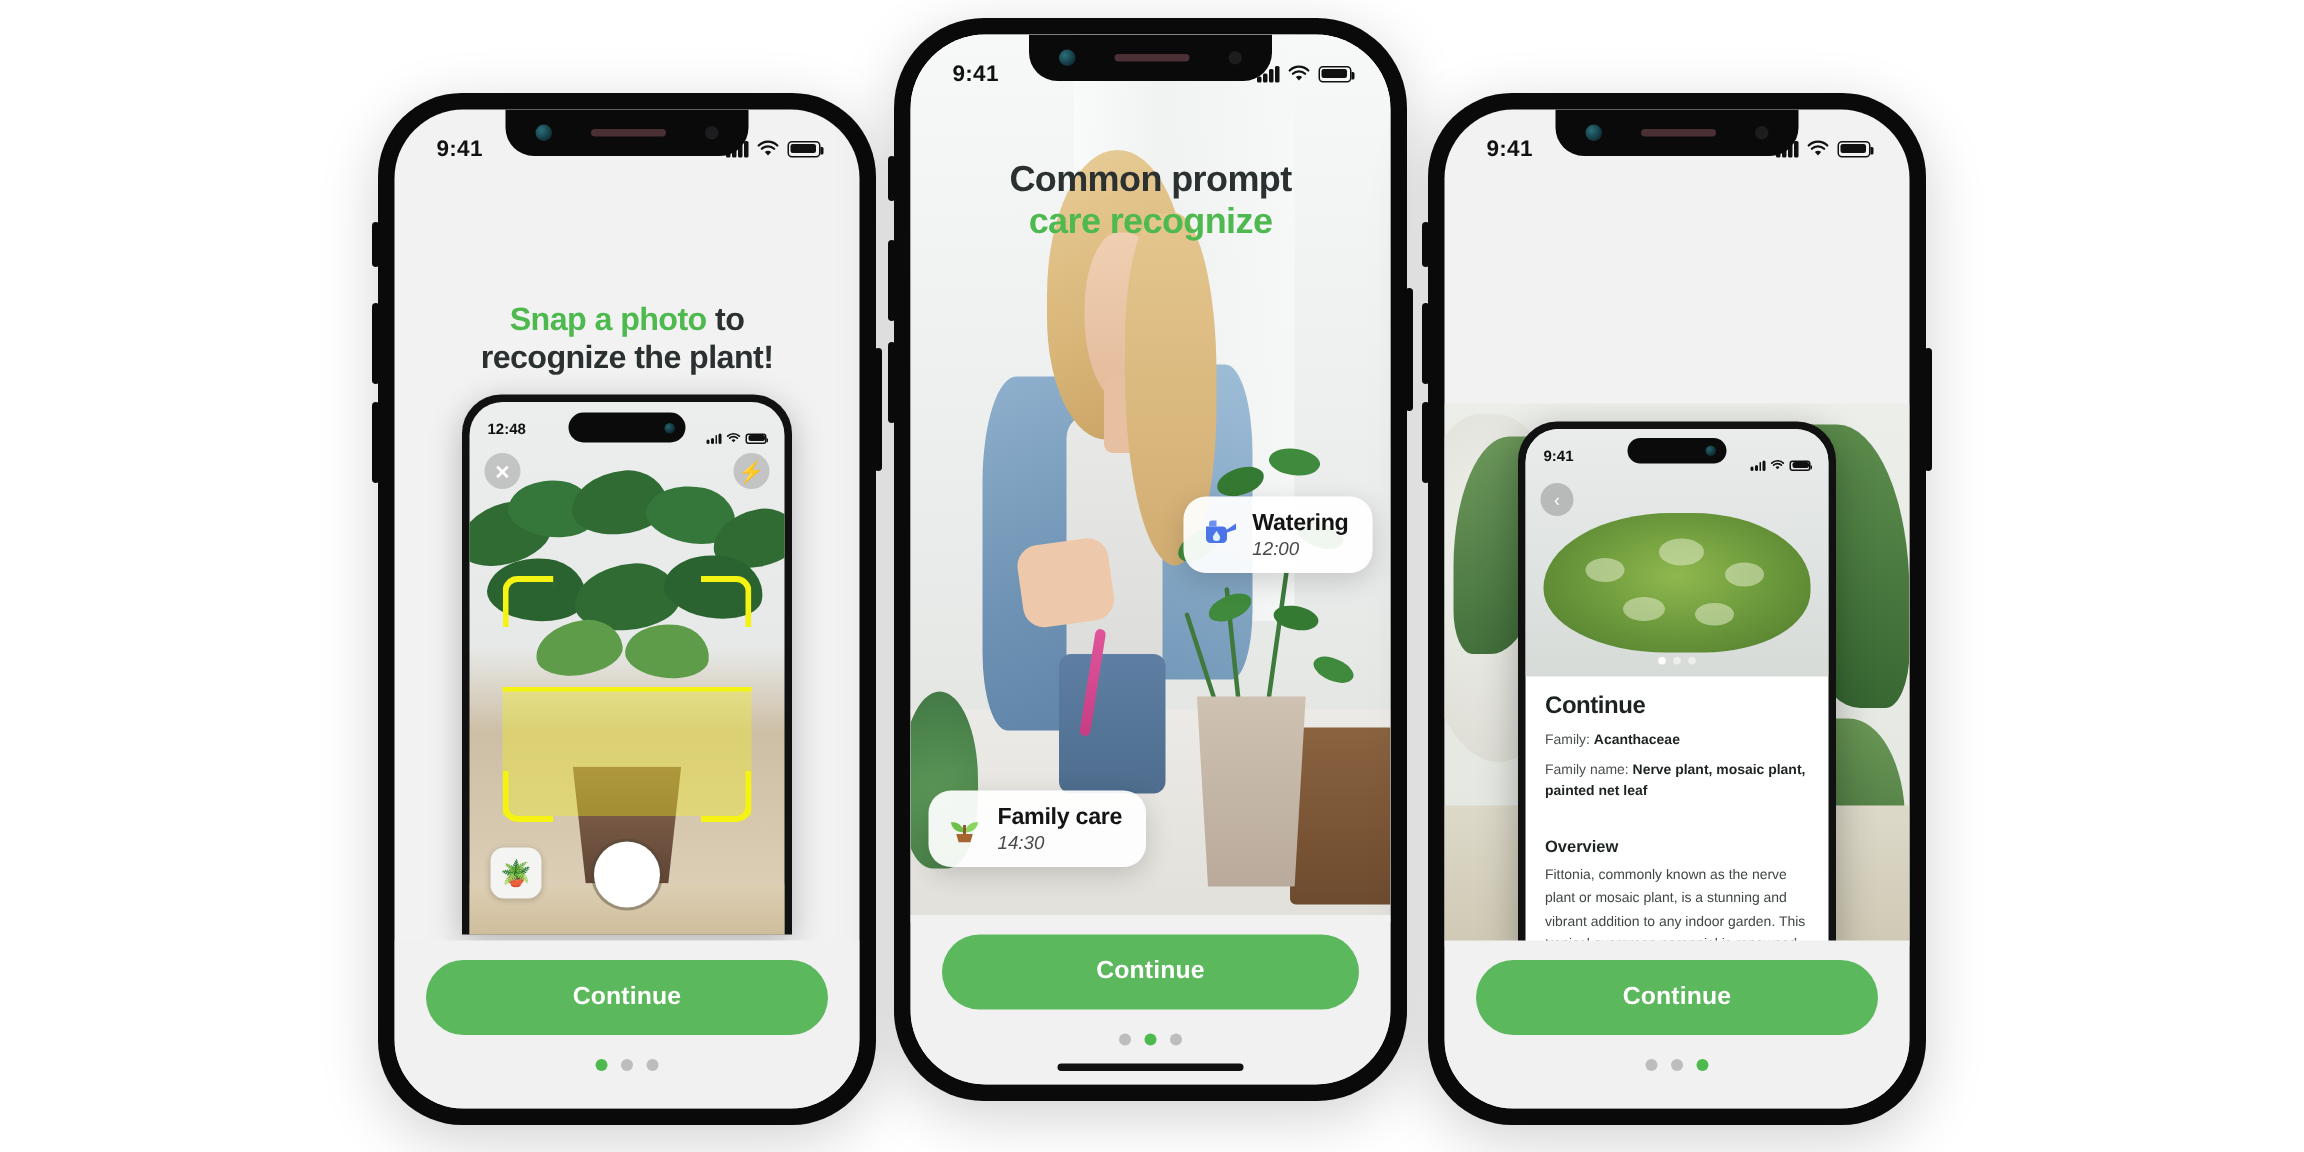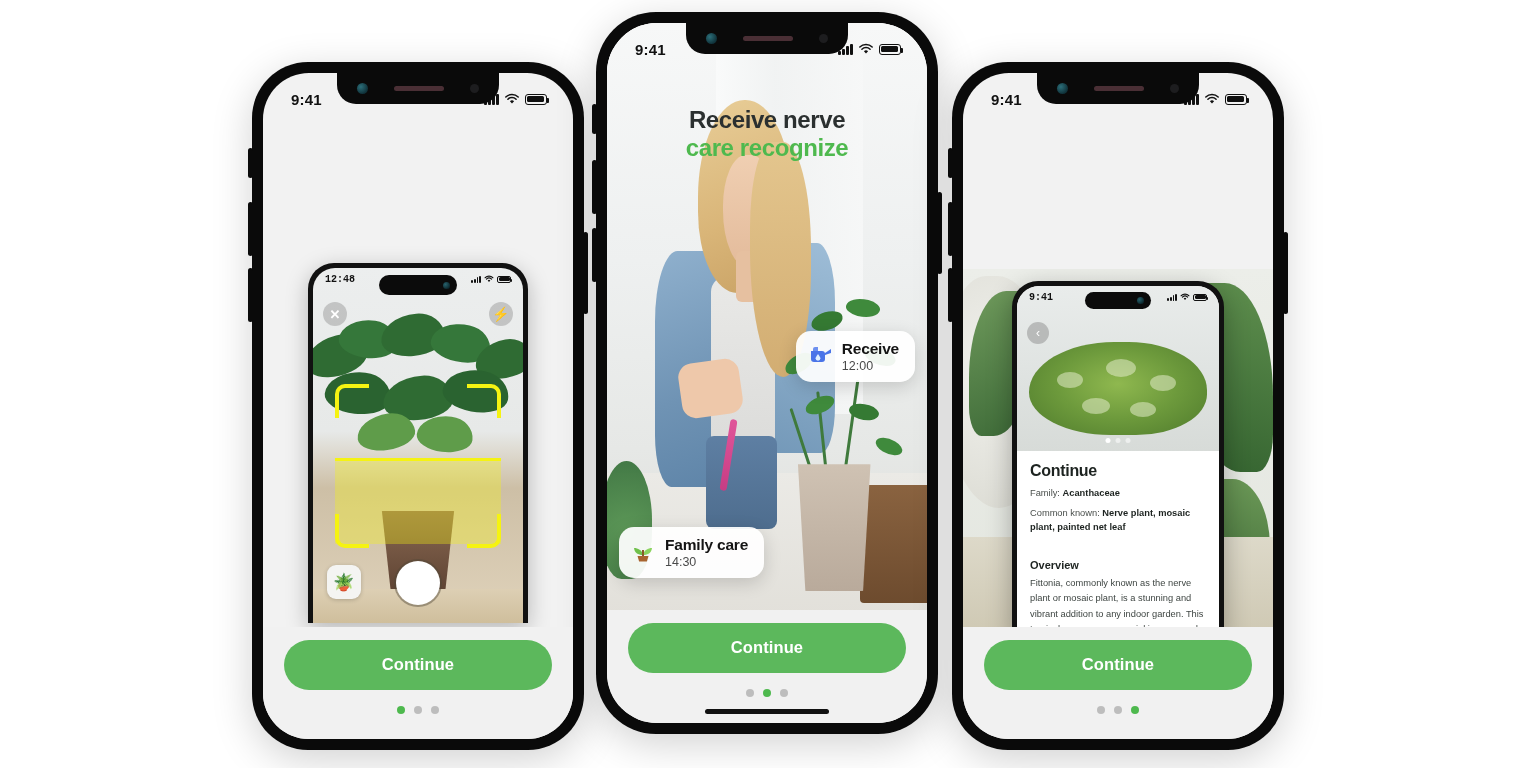--- a/index.html
+++ b/index.html
@@ -85,22 +85,22 @@
                  border-radius: 26px 26px 0 0; padding: 5px 5px 0;
                  box-shadow: 0 6px 22px rgba(0,0,0,.25); }
   .inner-screen { position: relative; width: 100%; height: 100%;
                   border-radius: 22px 22px 0 0; overflow: hidden;
                   background: linear-gradient(180deg,#eceeee 0%,#e7e9e8 46%,#cdbfa6 62%,#e0d3bb 100%); }
   .di { position: absolute; top: 7px; left: 50%; transform: translateX(-50%);
         width: 78px; height: 20px; border-radius: 12px; background: #0b0b0b; z-index: 12;
         display:flex; align-items:center; justify-content:flex-end; padding-right:7px; }
   .di::after { content:""; width:7px; height:7px; border-radius:50%;
                background: radial-gradient(circle at 35% 35%, #27616c, #0d2a30 70%); }
-  .inner-sb { position:absolute; top:0; left:0; right:0; height:22px; z-index:11;
-              display:flex; align-items:center; justify-content:space-between; padding:0 12px; color:#111;font-family:Liberation Mono, monospace; }
+  .inner-sb { position:absolute; top:13px; left:0; right:0; height:22px; z-index:11;
+              display:flex; justify-content:space-between; padding:0 12px; color:#111; }
   .inner-sb .t { font-size:10px; font-weight:700; }
   .inner-sb .r { display:flex; align-items:center; gap:3px; }
   .bars.sm { height:7px; gap:1px; } .bars.sm i { width:1.7px; }
   .bars.sm i:nth-child(1){height:2.2px}.bars.sm i:nth-child(2){height:3.8px}
   .bars.sm i:nth-child(3){height:5.4px}.bars.sm i:nth-child(4){height:7px}
   .batt.sm { width:14px; height:7px; border-width:1px; border-radius:2px; }
   .batt.sm::after { right:-2.4px; top:2px; width:1.6px; height:3px; }
   .batt.sm span { left:.8px; top:.8px; bottom:.8px; width:11px; }
 
   .cam-x, .cam-flash { position:absolute; top:34px; width:24px; height:24px; border-radius:50%;
@@ -182,21 +182,21 @@
                background:radial-gradient(circle at 50% 60%, #4d8f48, #2f6b33);
                border-radius:50% 50% 40% 40%; opacity:.9; }
   .woodbox { position:absolute; right:-1%; bottom:2%; width:22%; height:20%;
              background:linear-gradient(180deg,#8a6340,#6d4b2e); border-radius:4px; }
 
   .notif { position:absolute; display:flex; align-items:center; gap:9px; z-index:18;
            background:rgba(255,255,255,.93); border-radius:15px;
            padding:9px 16px 9px 11px; box-shadow:0 5px 18px rgba(0,0,0,.16); }
   .notif .ic { font-size:22px; line-height:1; }
   .notif .tt { font-size:15.5px; font-weight:800; color:#141414; letter-spacing:-.2px; }
-  .notif .sb2 { font-size:12.5px; color:#4a4a4a; margin-top:1px; }
+  .notif .sb2 { font-size:12.5px; color:#4a4a4a; margin-top:1px;font-style:italic; }
   .notif.watering { right:12px; top:308px; }
   .notif.care { left:12px; top:504px; }
 
   
   .bg3 { position:absolute; left:0; right:0; top:196px; bottom:108px; overflow:hidden;
          background:linear-gradient(180deg,#eceee9,#e3e6df); }
   .bg3 .blobL { position:absolute; left:-6%; top:2%; width:34%; height:64%;
                 background:radial-gradient(circle at 60% 40%, #f2f2ee, #dcdcd4);
                 border-radius:40% 50% 48% 52%; }
   .bg3 .leafL { position:absolute; left:2%; top:6%; width:20%; height:40%;
@@ -265,20 +265,24 @@
             <path d="M8 10.6 5.9 8.3a3 3 0 0 1 4.2 0L8 10.6z" fill="#111"></path>
             <path d="M3.9 6.2a5.9 5.9 0 0 1 8.2 0" stroke="#111" stroke-width="1.5" fill="none" stroke-linecap="round"></path>
             <path d="M1.8 4a8.8 8.8 0 0 1 12.4 0" stroke="#111" stroke-width="1.5" fill="none" stroke-linecap="round"></path>
           </svg>
           <span class="batt">
               <span></span>
             </span>
         </span>
       </div>
 
+      <div class="headline">
+        <span class="g">Snap a photo</span><span> to</span><br>
+        <span>recognize the plant!</span>
+      </div>
 
       <div class="scan-area">
         <div class="inner-phone">
           <div class="inner-screen">
 
             <div class="soilbar"></div>
             <div class="foliage">
               <div class="leaf" style="left:-8px;top:22px;width:62px;height:40px;transform:rotate(-14deg)"></div>
               <div class="leaf" style="left:26px;top:6px;width:58px;height:38px;transform:rotate(8deg);background:#35773a"></div>
               <div class="leaf" style="left:68px;top:0px;width:64px;height:42px;transform:rotate(-5deg)"></div>
@@ -386,21 +390,21 @@
         <div class="notif watering">
           <span class="ic">
             <svg width="26" height="22" viewBox="0 0 26 22">
                 <path d="M4 7h11a3 3 0 0 1 3 3v5a3 3 0 0 1-3 3H7a3 3 0 0 1-3-3V7z" fill="#4a74e8"></path>
                 <path d="M18 9l6-4v4l-6 2z" fill="#4a74e8"></path>
                 <path d="M6 7V5a2 2 0 0 1 2-2h3v4" fill="#6d90ef"></path>
                 <path d="M11 10c1.6 2.2 2.4 3.4 2.4 4.3a2.4 2.4 0 1 1-4.8 0c0-.9.8-2.1 2.4-4.3z" fill="#dff0ff"></path>
               </svg>
           </span>
           <span>
-            <span class="tt" style="display:block">Receive</span>
+            <span class="tt" style="display:block">Watering</span>
             <span class="sb2" style="display:block">12:00</span>
           </span>
         </div>
 
         <div class="notif care">
           <span class="ic">
             <svg width="26" height="24" viewBox="0 0 26 24">
                 <path d="M13 16c-1-5-5-7-9-7 .4 4.6 3.8 7 9 7z" fill="#6fc04a"></path>
                 <path d="M13 16c1-5 5-7 9-7-.4 4.6-3.8 7-9 7z" fill="#8bd45f"></path>
                 <rect x="12" y="11" width="2" height="6" fill="#8a5a2b"></rect>
@@ -434,21 +438,21 @@
             <path d="M3.9 6.2a5.9 5.9 0 0 1 8.2 0" stroke="#111" stroke-width="1.5" fill="none" stroke-linecap="round"></path>
             <path d="M1.8 4a8.8 8.8 0 0 1 12.4 0" stroke="#111" stroke-width="1.5" fill="none" stroke-linecap="round"></path>
           </svg>
           <span class="batt">
               <span></span>
             </span>
         </span>
       </div>
 
       <div class="headline">
-        <span>Receive nerve</span><br>
+        <span>Common prompt</span><br>
         <span class="g">care recognize</span>
       </div>
 
       <div class="cta-wrap">
         <button class="cta">Continue</button>
         <div class="dots">
           <i></i>
           <i class="on"></i>
           <i></i>
         </div>
@@ -510,21 +514,21 @@
               </div>
             </div>
 
             <div class="info3">
               <div class="pname">Continue</div>
               <div class="prow">
                 <span>Family:</span>
                 <b>Acanthaceae</b>
               </div>
               <div class="prow">
-                <span>Common known:</span>
+                <span>Family name:</span>
                 <b>Nerve plant, mosaic plant, painted net leaf</b>
               </div>
               <div class="ovh">Overview</div>
               <div class="ovp">Fittonia, commonly known as the nerve plant or mosaic plant, is a stunning and vibrant addition to any indoor garden. This tropical evergreen perennial is renowned for its distinctive foliage and compact size, making it a popular choice for both novice and experienced plant enthusiasts.</div>
 
             </div>
           </div>
         </div>
       </div>
 

